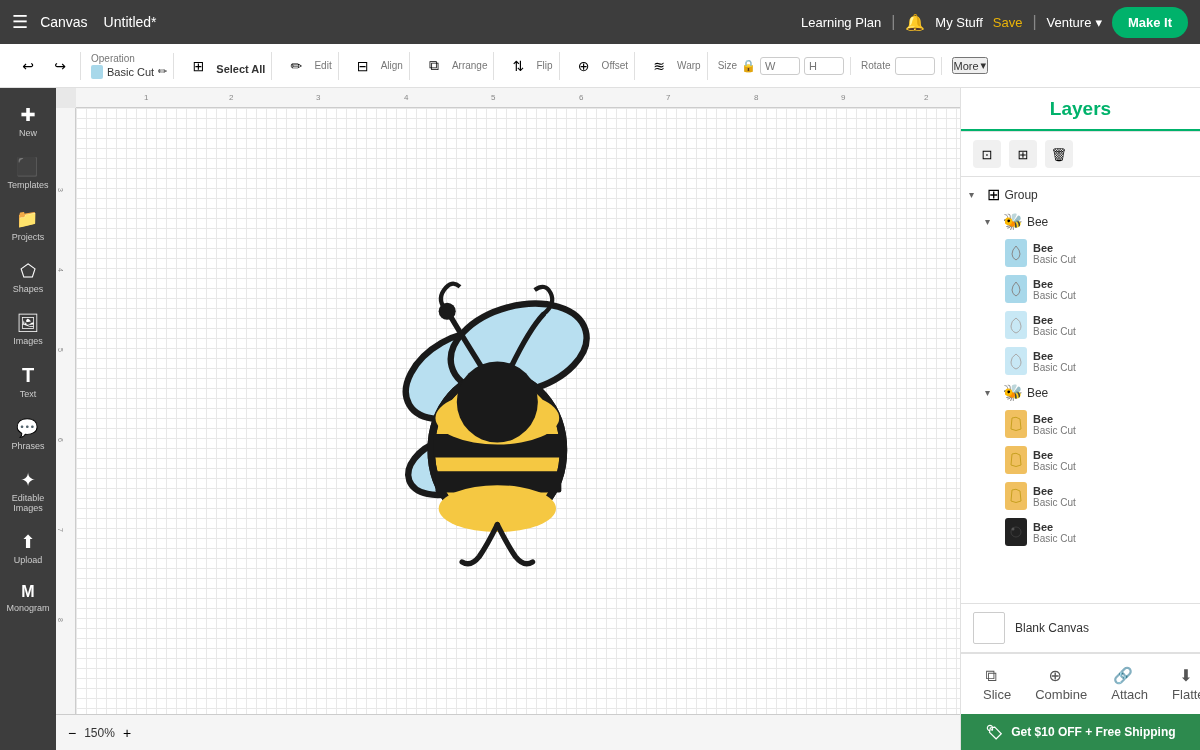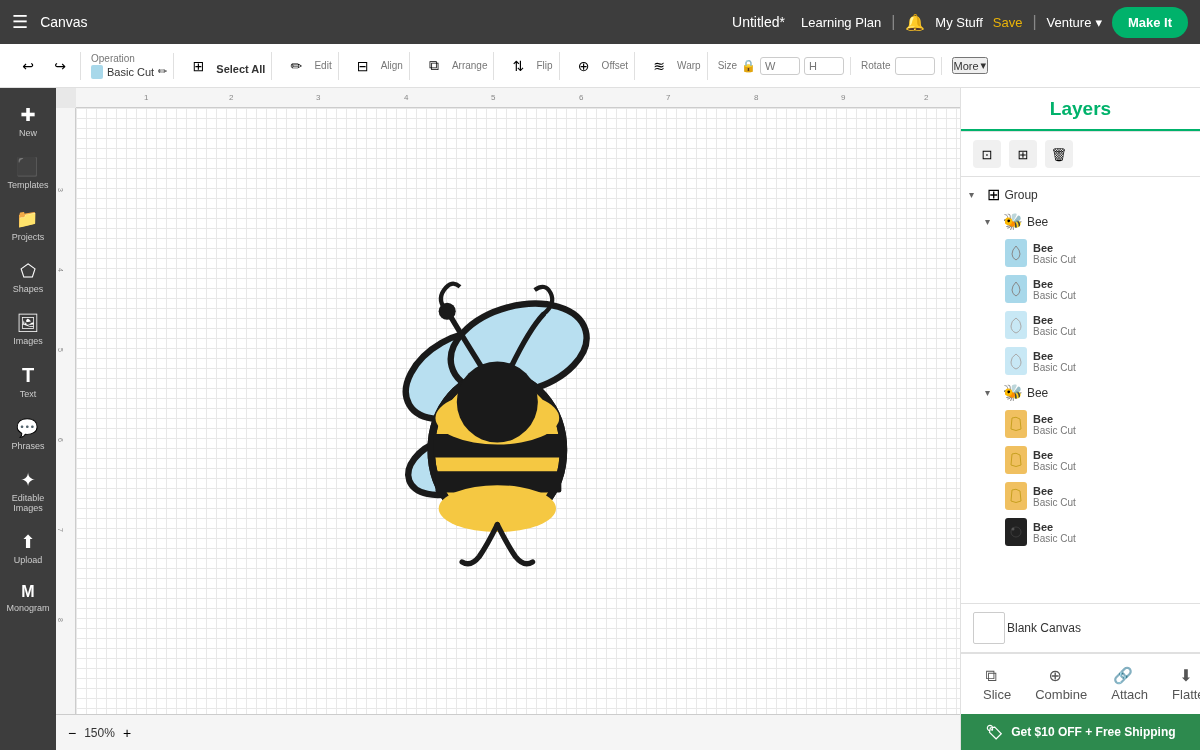--- a/index.html
+++ b/index.html
@@ -8,21 +8,21 @@
     
     .top-nav {
       display: flex; align-items: center;
       background: #3d3d3d; color: white;
       height: 44px; padding: 0 12px;
       gap: 16px;
     }
     .top-nav-left { display: flex; align-items: center; gap: 12px; }
     .hamburger-icon { cursor: pointer; font-size: 18px; }
     .app-title { font-size: 14px; font-weight: 400; }
-    .top-nav-center { flex: 1; display: flex; justify-content: flex-end; }
+    .top-nav-center { flex: 1; display: flex; justify-content: flex-start; }
     .project-title { font-size: 14px; color: white; }
     .top-nav-right { display: flex; align-items: center; gap: 10px; }
     .learning-plan { font-size: 13px; color: white; }
     .separator { color: #888; }
     .bell-icon { font-size: 16px; cursor: pointer; }
     .my-stuff { font-size: 13px; color: white; cursor: pointer; }
     .save-btn { font-size: 13px; color: #eab308; cursor: pointer; }
     .venture-dropdown { display: flex; align-items: center; gap: 4px; font-size: 13px; color: white; cursor: pointer; }
     .make-it-btn {
       background: #00b26b; color: white; border: none;
@@ -140,21 +140,21 @@
       width: 22px; height: 28px; border-radius: 3px;
       display: flex; align-items: center; justify-content: center;
       font-size: 18px; flex-shrink: 0;
     }
     .layer-info { display: flex; flex-direction: column; }
     .layer-item-name { font-size: 11px; font-weight: 600; color: #333; }
     .layer-item-type { font-size: 10px; color: #777; }
 
     
     .blank-canvas-row {
-      display: flex; align-items: center; padding: 8px 12px; gap: 2px;
+      display: flex; align-items: center; padding: 8px 12px; gap: 10px;
       border-top: 1px solid #e0e0e0; border-bottom: 1px solid #e0e0e0;
     }
     .blank-canvas-thumb { width: 32px; height: 32px; border: 1px solid #ccc; background: white; border-radius: 2px; }
 
     
     .panel-bottom-actions {
       display: flex; align-items: center; justify-content: space-around;
       padding: 8px 4px; border-top: 1px solid #e0e0e0;
     }
     .panel-action-btn {

